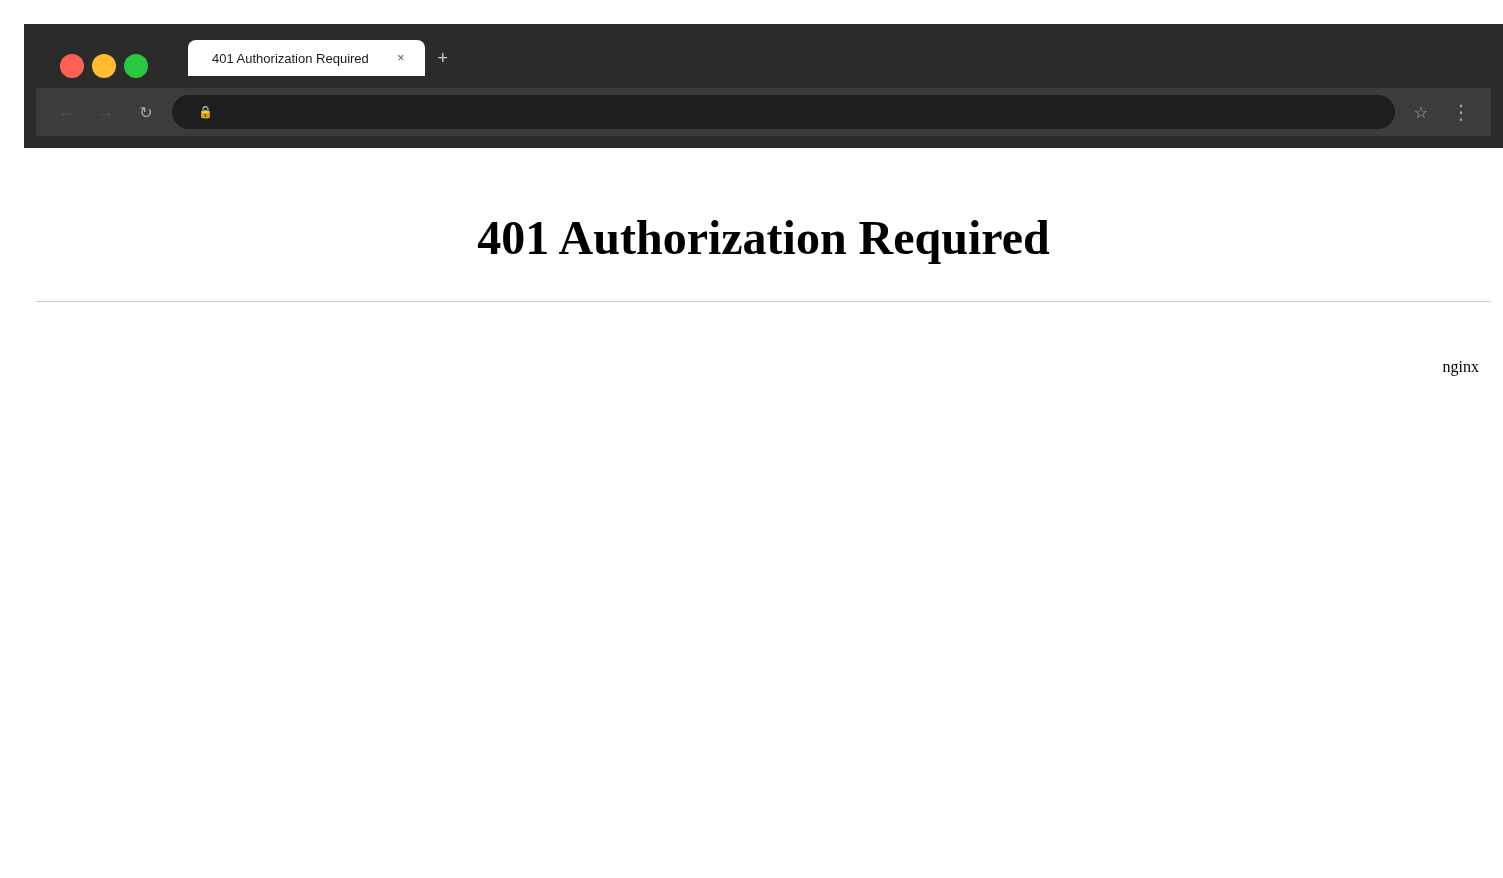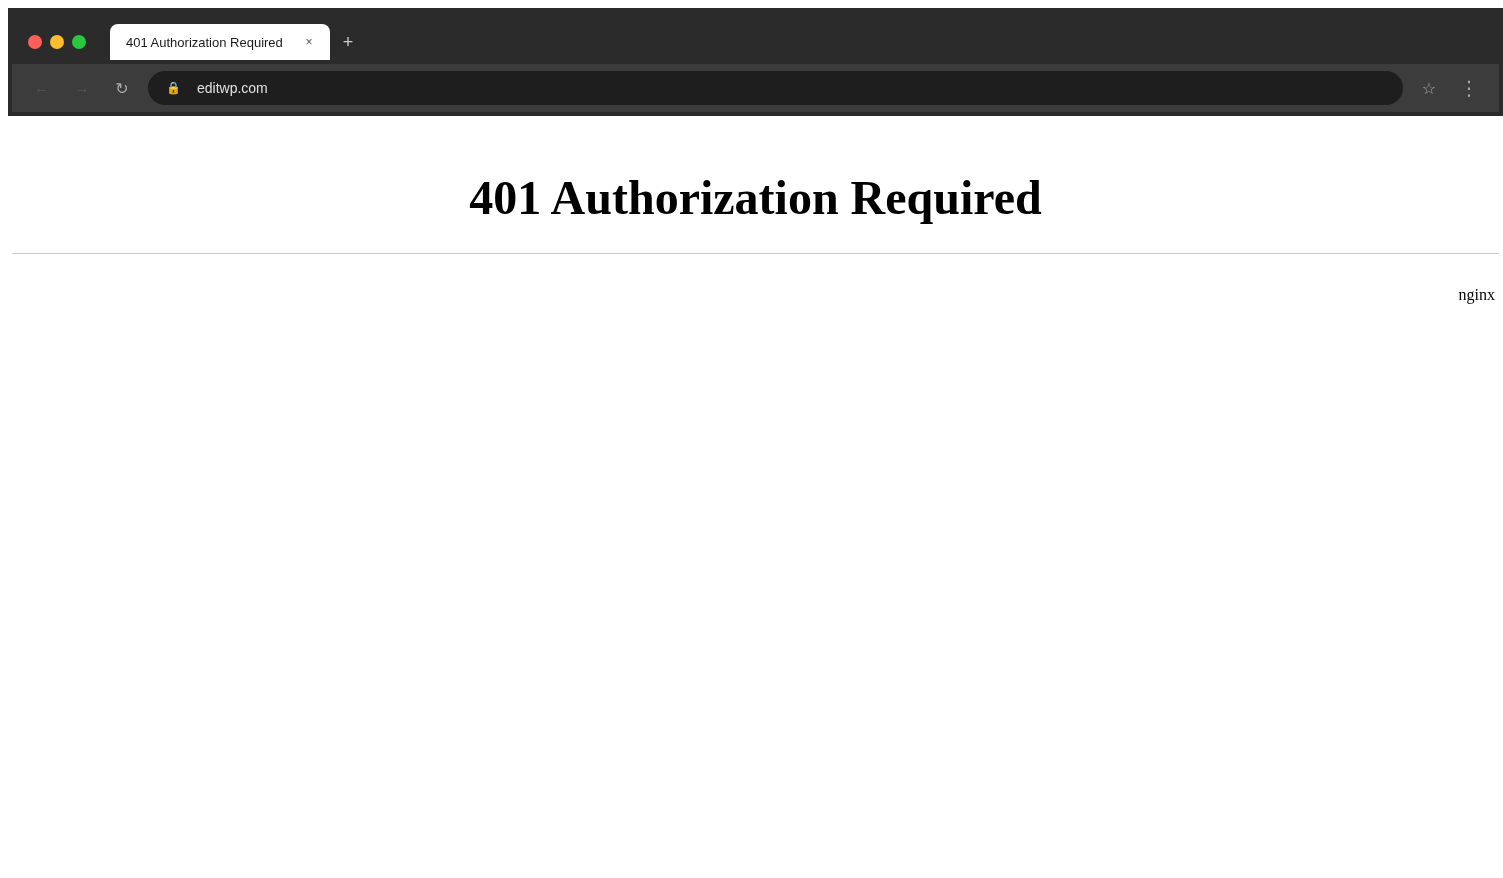--- a/index.html
+++ b/index.html
@@ -1,15 +1,15 @@
 <!DOCTYPE html>
 <html><head>
   <meta charset="utf-8">
   <style>
-    * { margin: 0; padding: 4px; box-sizing: border-box; }
+    * { margin: 0; padding: 12px; box-sizing: border-box; }
 
     body {
       font-family: Arial, sans-serif;
       background: #ffffff;
       width: 1503px;
       height: 878px;
       overflow: hidden;
     }
 
     
@@ -233,21 +233,20 @@
       <button class="new-tab-btn">+</button>
     </div>
   </div>
 
   <div class="address-bar">
     <button class="nav-btn disabled">←</button>
     <button class="nav-btn disabled">→</button>
     <button class="nav-btn">↻</button>
     <div class="url-bar">
       <span class="lock-icon">🔒</span>
-      <span class="url-text">editwp.com</span>
     </div>
     <button class="star-btn">☆</button>
     <button class="menu-btn">⋮</button>
   </div>
 </div>
 
 <div class="page-content">
   <div class="error-page">
     <h1 class="error-heading">401 Authorization Required</h1>
     <hr class="divider">

